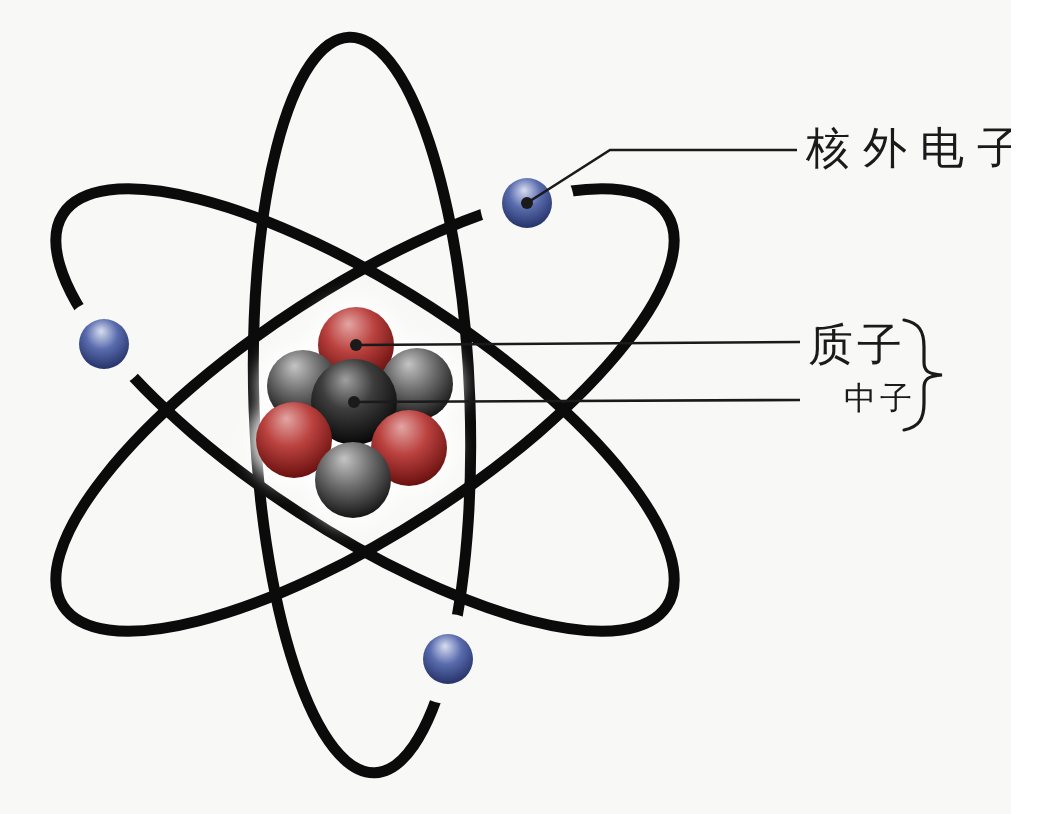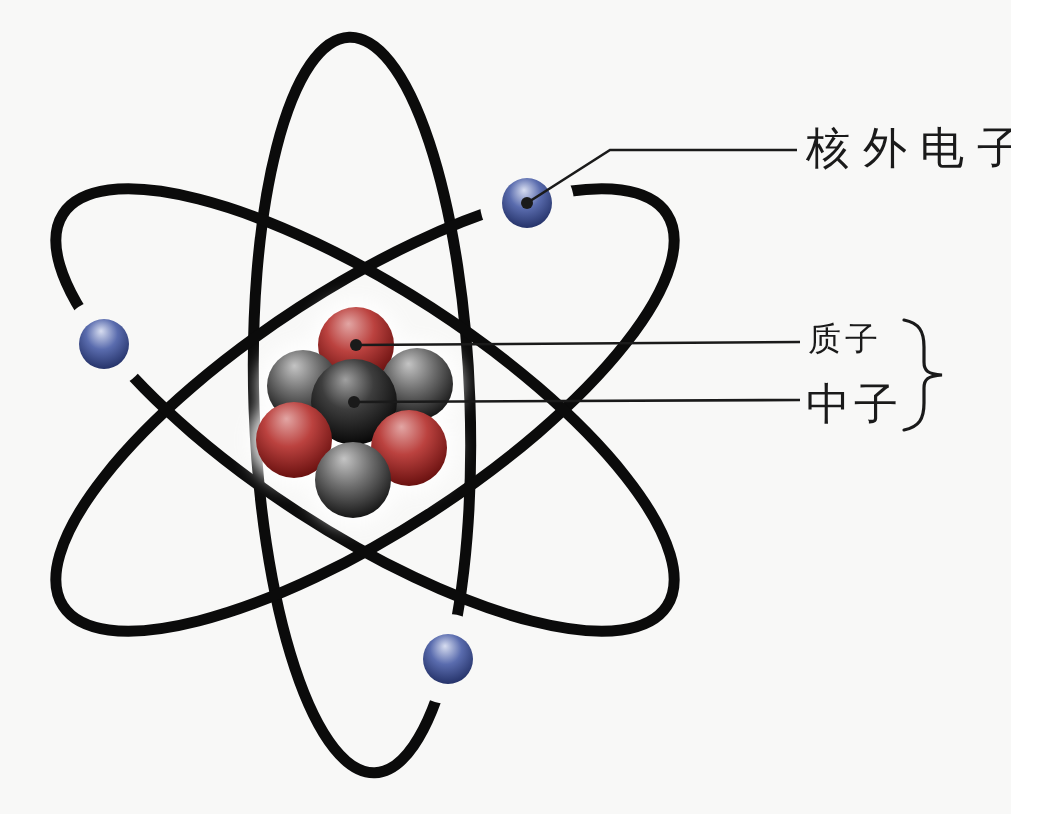--- a/index.html
+++ b/index.html
@@ -12,22 +12,22 @@
   }
   .stage svg{position:absolute;left:0;top:0;}
   .lbl{
     position:absolute;
     color:#1a1a1a;
     white-space:nowrap;
     line-height:1;
     font-weight:400;
   }
   .lbl-electron{left:806px;top:126px;font-size:44px;letter-spacing:13px;}
-  .lbl-proton {left:808px;top:322px;font-size:33px;letter-spacing:4px;text-align:center;}
-  .lbl-neutron{left:806px;top:382px;font-size:44px;letter-spacing:4px;}
+  .lbl-proton {left:808px;top:322px;font-size:45px;letter-spacing:4px;text-align:center;}
+  .lbl-neutron{left:844px;top:382px;font-size:32px;letter-spacing:4px;}
   .lbl-nucleon{left:963px;top:352px;font-size:42px;letter-spacing:4px;}
 </style>
 </head>
 <body>
 
 <div class="stage">
 
   <svg width="1060" height="814" viewBox="0 0 1060 814">
 
     <defs>

